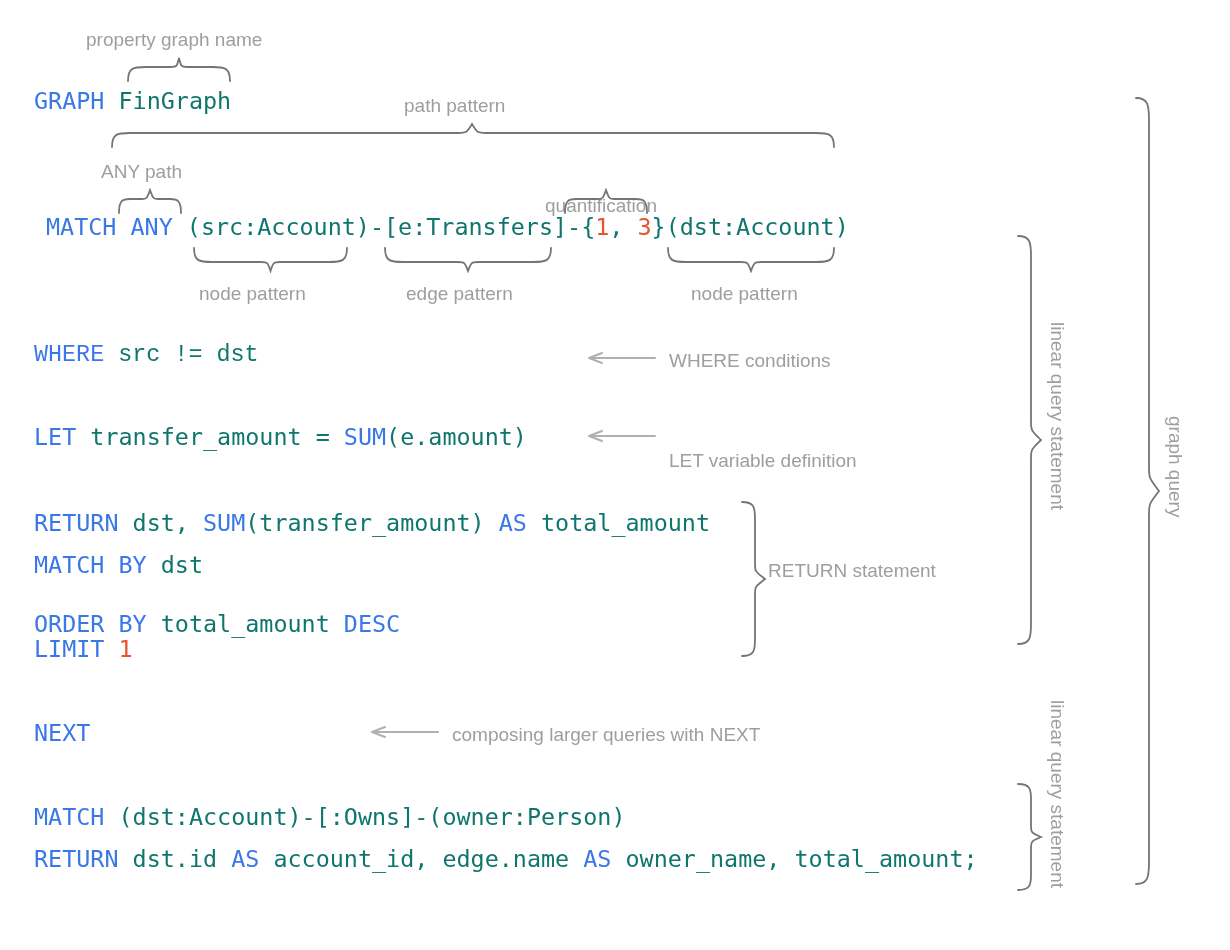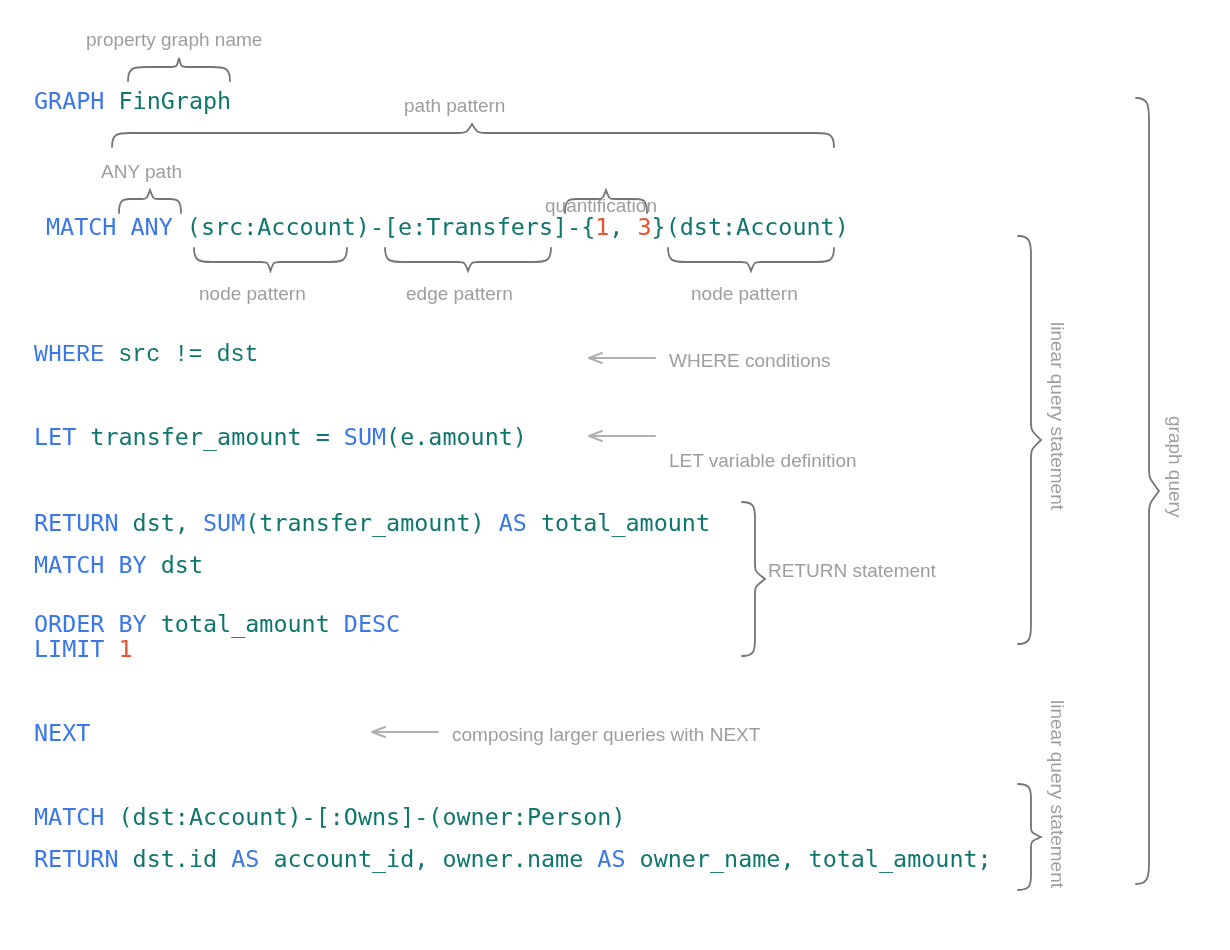--- a/index.html
+++ b/index.html
@@ -123,15 +123,15 @@
   <div class="code" style="left:34px;top:90px;"><span class="kw">GRAPH</span><span class="pl"> FinGraph</span></div>
   <div class="code" style="left:46px;top:216px;"><span class="kw">MATCH</span><span class="pl"> </span><span class="kw">ANY</span><span class="pl"> (src:Account)-[e:Transfers]-{</span><span class="num">1</span><span class="pl">, </span><span class="num">3</span><span class="pl">}(dst:Account)</span></div>
   <div class="code" style="left:34px;top:344px;font-family:Liberation Mono, monospace;"><span class="kw">WHERE</span><span class="pl"> src != dst</span></div>
   <div class="code" style="left:34px;top:426px;"><span class="kw">LET</span><span class="pl"> transfer_amount = </span><span class="kw">SUM</span><span class="pl">(e.amount)</span></div>
   <div class="code" style="left:34px;top:512px;"><span class="kw">RETURN</span><span class="pl"> dst, </span><span class="kw">SUM</span><span class="pl">(transfer_amount) </span><span class="kw">AS</span><span class="pl"> total_amount</span></div>
   <div class="code" style="left:34px;top:554px;"><span class="kw">MATCH BY</span><span class="pl"> dst</span></div>
   <div class="code" style="left:34px;top:596px;margin-top:17px;"><span class="kw">ORDER BY</span><span class="pl"> total_amount </span><span class="kw">DESC</span></div>
   <div class="code" style="left:34px;top:638px;"><span class="kw">LIMIT</span><span class="pl"> </span><span class="num">1</span></div>
   <div class="code" style="left:34px;top:722px;"><span class="kw">NEXT</span></div>
   <div class="code" style="left:34px;top:806px;"><span class="kw">MATCH</span><span class="pl"> (dst:Account)-[:Owns]-(owner:Person)</span></div>
-  <div class="code" style="left:34px;top:848px;"><span class="kw">RETURN</span><span class="pl"> dst.id </span><span class="kw">AS</span><span class="pl"> account_id, owner.name </span><span class="kw">AS</span><span class="pl"> owner_name, total_amount;</span></div>
+  <div class="code" style="left:34px;top:848px;"><span class="kw">RETURN</span><span class="pl"> dst.id </span><span class="kw">AS</span><span class="pl"> account_id, edge.name </span><span class="kw">AS</span><span class="pl"> owner_name, total_amount;</span></div>
 
 </div>
 
 </body></html>

